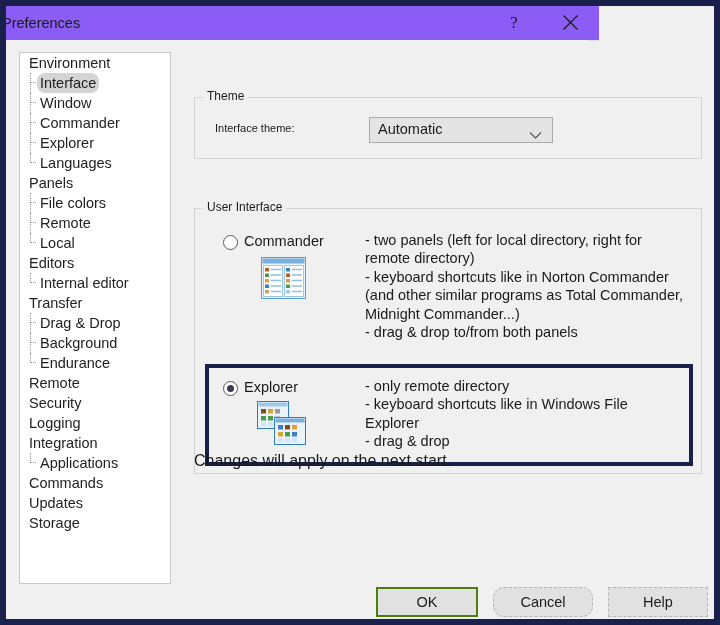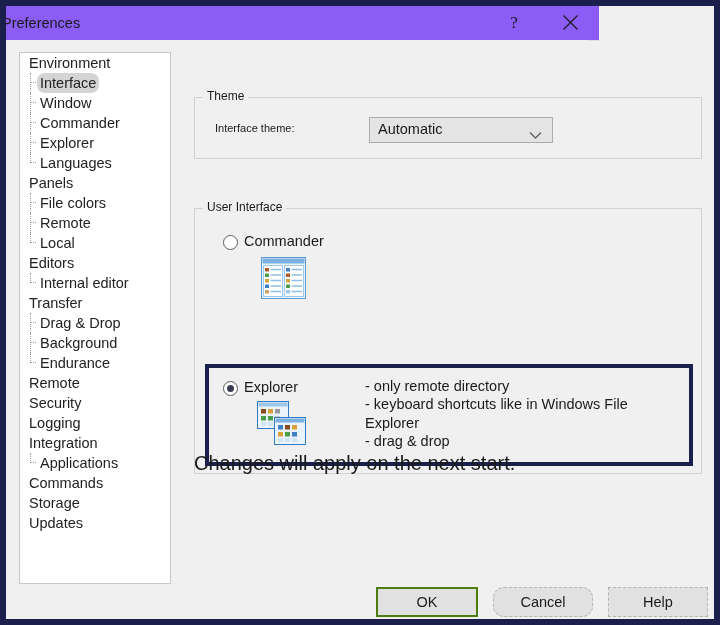--- a/index.html
+++ b/index.html
@@ -241,21 +241,21 @@
   }
   #explorer-row { left: 28px; top: 172px; }
   #explorer-icon { position: absolute; left: 62px; top: 192px; }
   #explorer-desc { left: 170px; top: 168px; width: 320px; }
 
   
   #note {
     position: absolute;
     left: 188px;
     top: 412px;
-    font-size: 20px;
+    font-size: 16px;
     color: #1a1a1a;
     white-space: nowrap;
   }
 
   
   .btn {
     position: absolute;
     top: 547px;
     height: 30px;
     background: #e1e1e1;
@@ -327,22 +327,22 @@
         <div class="tree-item root"><span class="lbl">Transfer</span></div>
         <div class="tree-item child mid"><span class="lbl">Drag &amp; Drop</span></div>
         <div class="tree-item child mid"><span class="lbl">Background</span></div>
         <div class="tree-item child"><span class="lbl">Endurance</span></div>
         <div class="tree-item root"><span class="lbl">Remote</span></div>
         <div class="tree-item root"><span class="lbl">Security</span></div>
         <div class="tree-item root"><span class="lbl">Logging</span></div>
         <div class="tree-item root"><span class="lbl">Integration</span></div>
         <div class="tree-item child"><span class="lbl">Applications</span></div>
         <div class="tree-item root"><span class="lbl">Commands</span></div>
+        <div class="tree-item root"><span class="lbl">Updates</span></div>
         <div class="tree-item root"><span class="lbl">Storage</span></div>
-        <div class="tree-item root"><span class="lbl">Updates</span></div>
       </div>
 
     <div class="groupbox" id="theme-box">
       <span class="gb-title">Theme</span>
 
       <div id="theme-label">Interface theme:</div>
 
       <div id="theme-select">
         <span id="theme-select-value">Automatic</span>
         <span id="theme-select-arrow">
@@ -381,20 +381,23 @@
             <rect x="25" y="27.5" width="4" height="3.5" fill="#4a9e4a"></rect>
             <rect x="25" y="33" width="4" height="3.5" fill="#9ec8ea"></rect>
           </g>
           <g stroke="#8fbfe4" stroke-width="1.6">
             <path d="M9.5 12.5 H20 M9.5 18 H20 M9.5 23.5 H20 M9.5 29 H20 M9.5 34.5 H20"></path>
             <path d="M30.5 12.5 H41 M30.5 18 H41 M30.5 23.5 H41 M30.5 29 H41 M30.5 34.5 H41"></path>
           </g>
         </svg>
       </div>
 
+      <div class="desc" id="commander-desc">- two panels (left for local directory, right for remote directory)
+- keyboard shortcuts like in Norton Commander (and other similar programs as Total Commander, Midnight Commander...)
+- drag &amp; drop to/from both panels</div>
 
       <div id="explorer-highlight"></div>
 
       <div class="radio-row" id="explorer-row">
         <span class="radio checked" id="explorer-radio"></span>
         <span class="radio-label">Explorer</span>
       </div>
 
       <div id="explorer-icon" class="winicon">
         <svg width="50" height="45" viewBox="0 0 50 45" aria-hidden="true">

